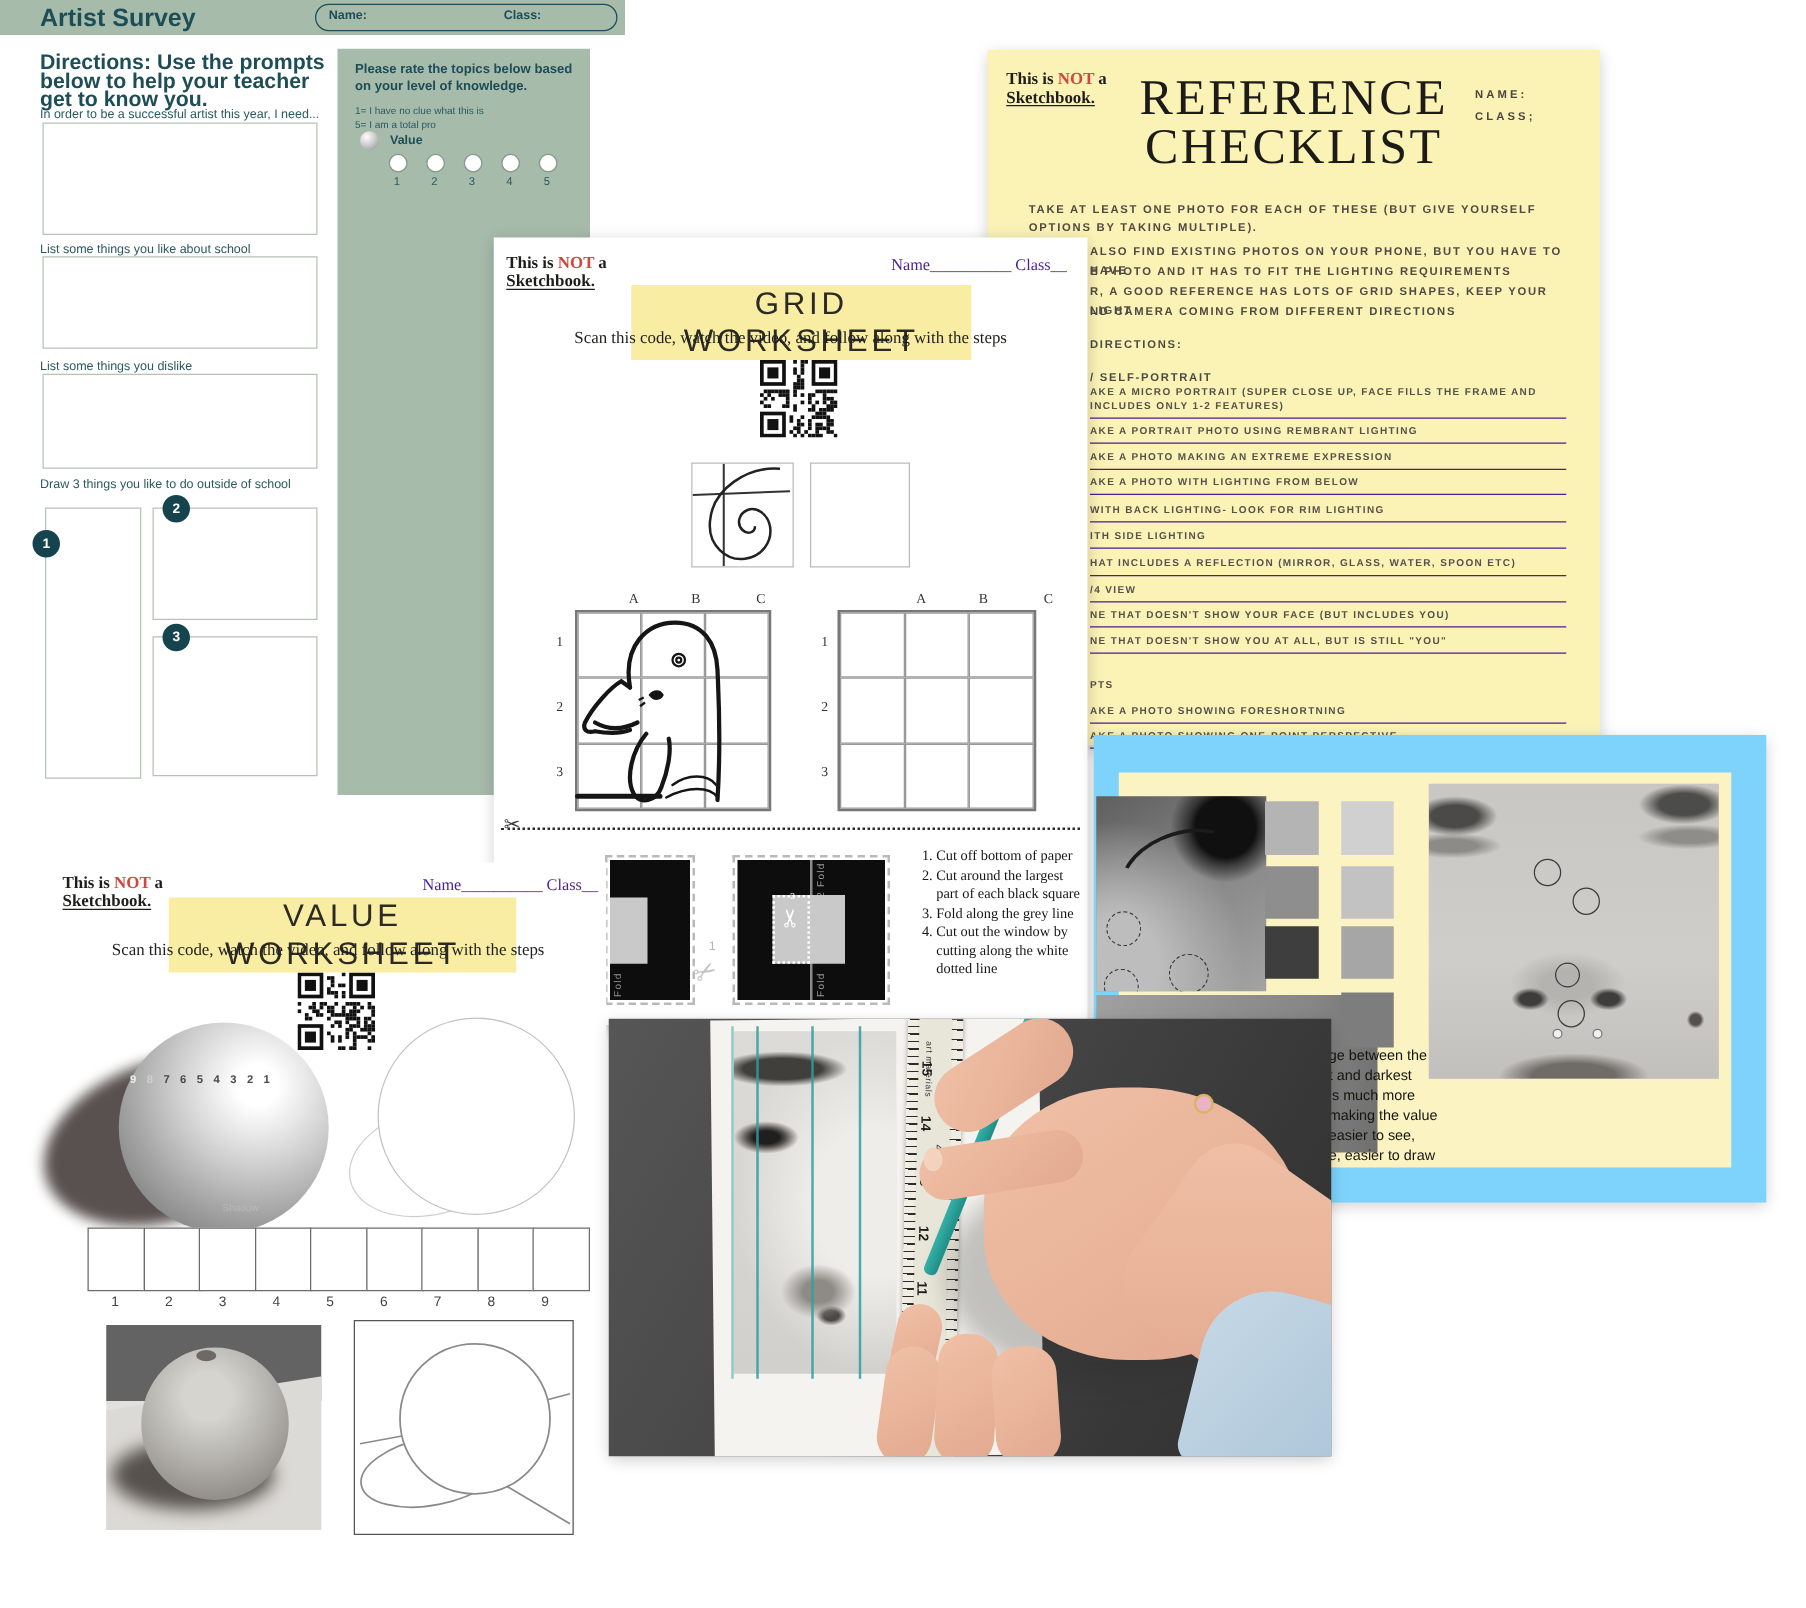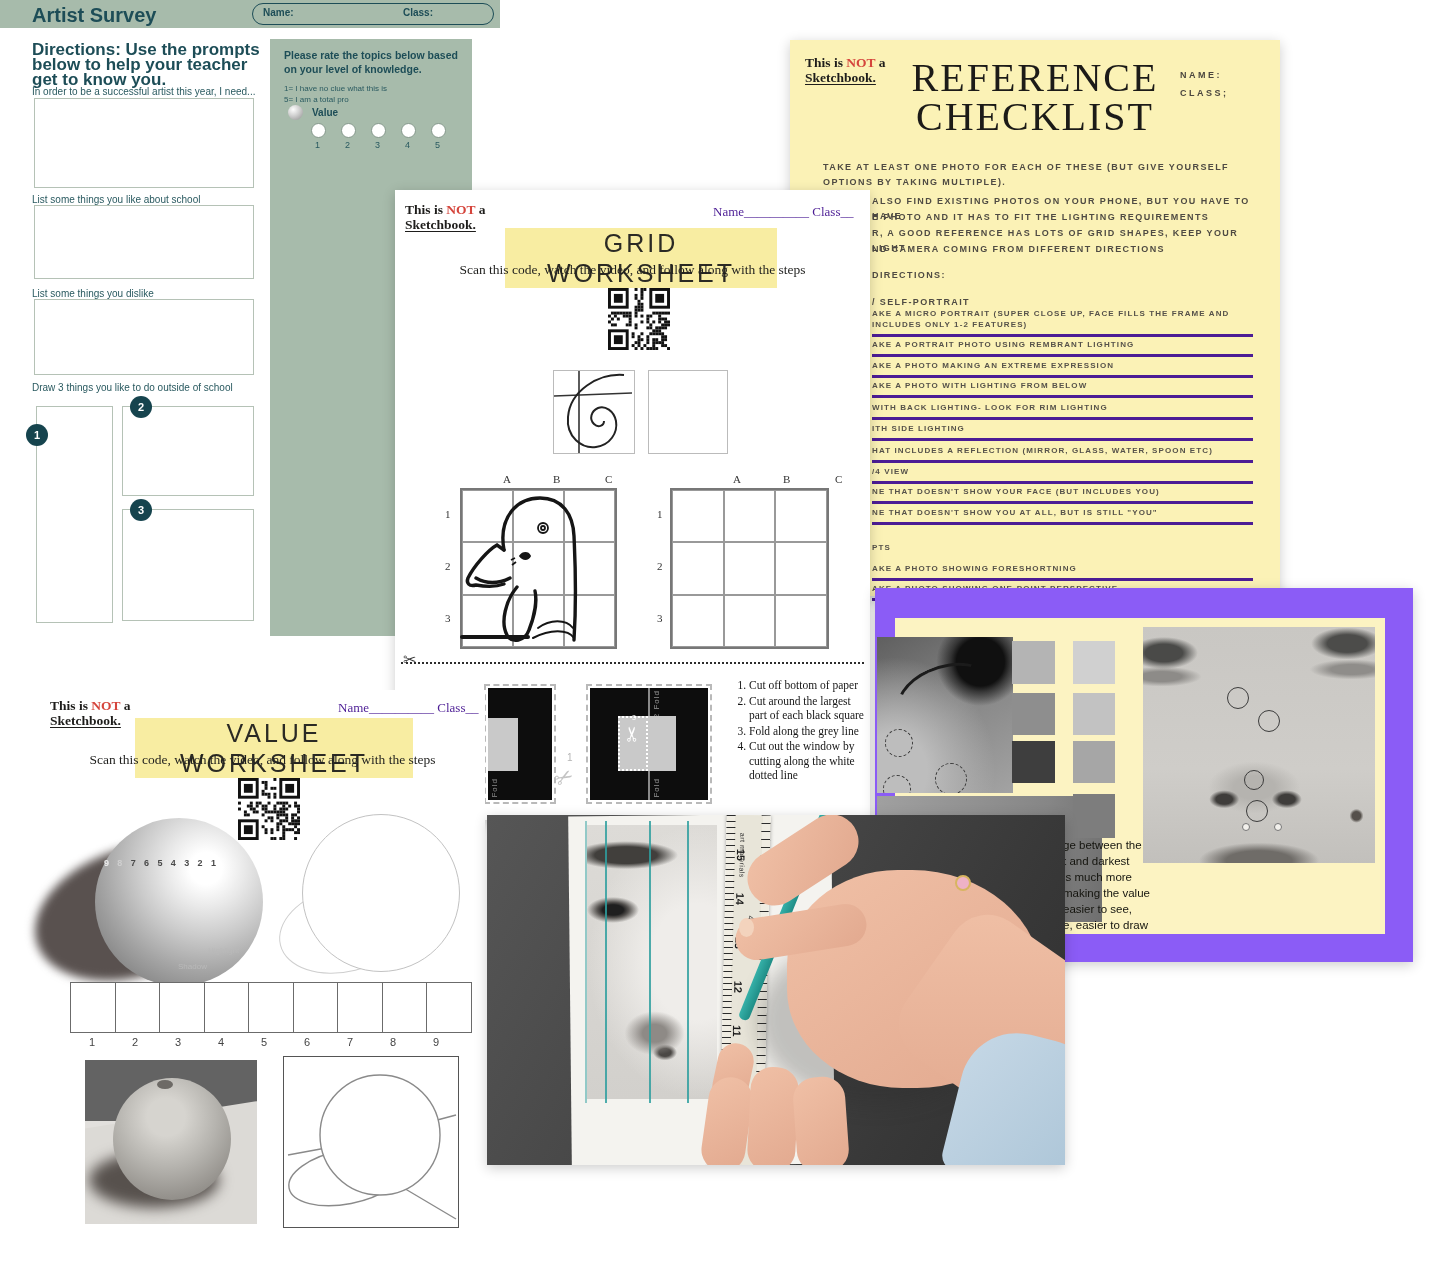--- a/index.html
+++ b/index.html
@@ -30,21 +30,21 @@
   .brand{font-family:"Liberation Serif",serif;font-weight:700;font-size:13.5px;line-height:15px;color:#1e1d1b;}
   .brand .not{color:#d5453c;}
   .brand .sb{text-decoration:underline;text-underline-offset:2px;}
   
   .checklist{left:790px;top:40px;width:490px;height:556px;background:#fbf2b6;z-index:2;}
   .ck-title{position:absolute;left:95px;top:18px;width:300px;text-align:center;
             font-family:"Liberation Serif",serif;font-size:40px;line-height:39px;letter-spacing:2px;color:#1c1b18;}
   .ck-id{position:absolute;left:390px;font-size:9px;font-weight:700;letter-spacing:2.5px;color:#4a463e;}
   .ckp{position:absolute;font-size:9px;line-height:15px;font-weight:700;letter-spacing:1.4px;color:#4f4b43;}
   .ck{position:absolute;left:82px;width:381px;font-size:8px;line-height:11px;font-weight:700;
-      letter-spacing:1.1px;color:#56524a;border-bottom:3px solid #4c1d95;padding-bottom:4px;}
+      letter-spacing:1.1px;color:#56524a;border-bottom:1px solid #4c1d95;padding-bottom:4px;}
   .ck.nol{border-bottom:none;}
   
   .gridsheet{left:395px;top:190px;width:475px;height:630px;background:#fff;z-index:3;}
   .serif{font-family:"Liberation Serif",serif;color:#4c1d95;}
   .ws-title{position:absolute;text-align:center;background:#f8eda2;color:#2b2a24;
             font-size:25px;line-height:30px;letter-spacing:3px;font-weight:400;}
   .ws-sub{position:absolute;width:100%;text-align:center;font-family:"Liberation Serif",serif;font-size:13.5px;color:#1f1f1d;}
   .qr{position:absolute;}
   .gw-sq{position:absolute;border:1px solid #bbb;background:#fff;}
   .ggrid{position:absolute;display:grid;grid-template-columns:repeat(3,1fr);grid-template-rows:repeat(3,1fr);
@@ -53,21 +53,21 @@
   .glab{position:absolute;font-family:"Liberation Serif",serif;font-size:11px;color:#333;}
   .cutline{position:absolute;border-top:2px dotted #2c2c2c;}
   .scis{position:absolute;color:#3a3a3a;font-size:16px;}
   .bsq{position:absolute;background:#0d0d0d;outline:2px dashed #b9b9b9;outline-offset:2px;}
   .fold{position:absolute;writing-mode:vertical-rl;transform:rotate(180deg);font-size:8px;color:#8f8f8f;letter-spacing:1px;}
   .instr{position:absolute;left:340px;top:488px;width:132px;font-family:"Liberation Serif",serif;
          font-size:11.5px;line-height:14.5px;color:#161616;}
   .instr ol{margin:0;padding-left:14px;}
   .instr li{margin-bottom:1px;}
   
-  .slide{left:875px;top:588px;width:538px;height:374px;background:#8b5cf6;z-index:4;}
+  .slide{left:875px;top:588px;width:538px;height:374px;background:#7dd3fc;z-index:4;}
   .slide-in{position:absolute;left:20px;top:30px;width:490px;height:316px;background:#fcf3c2;}
   .vsq{position:absolute;}
   .slide-cap{position:absolute;font-size:11.5px;line-height:15.5px;color:#15150f;}
   .ring-c{position:absolute;border:1px solid #3c3c3c;border-radius:50%;background:transparent;}
   
   .eyephoto{position:absolute;left:2px;top:49px;width:136px;height:156px;overflow:hidden;
     background:radial-gradient(circle at 76% 16%, #101010 0 24px, rgba(30,30,30,.75) 30px, transparent 44px),
                radial-gradient(ellipse at 12% 86%, #bdbdbd 0 20%, transparent 60%),
                linear-gradient(150deg,#5f5f5f 0%,#878787 50%,#a3a3a3 100%);}
   .lash{position:absolute;left:18px;top:28px;width:95px;height:60px;border:3px solid transparent;

